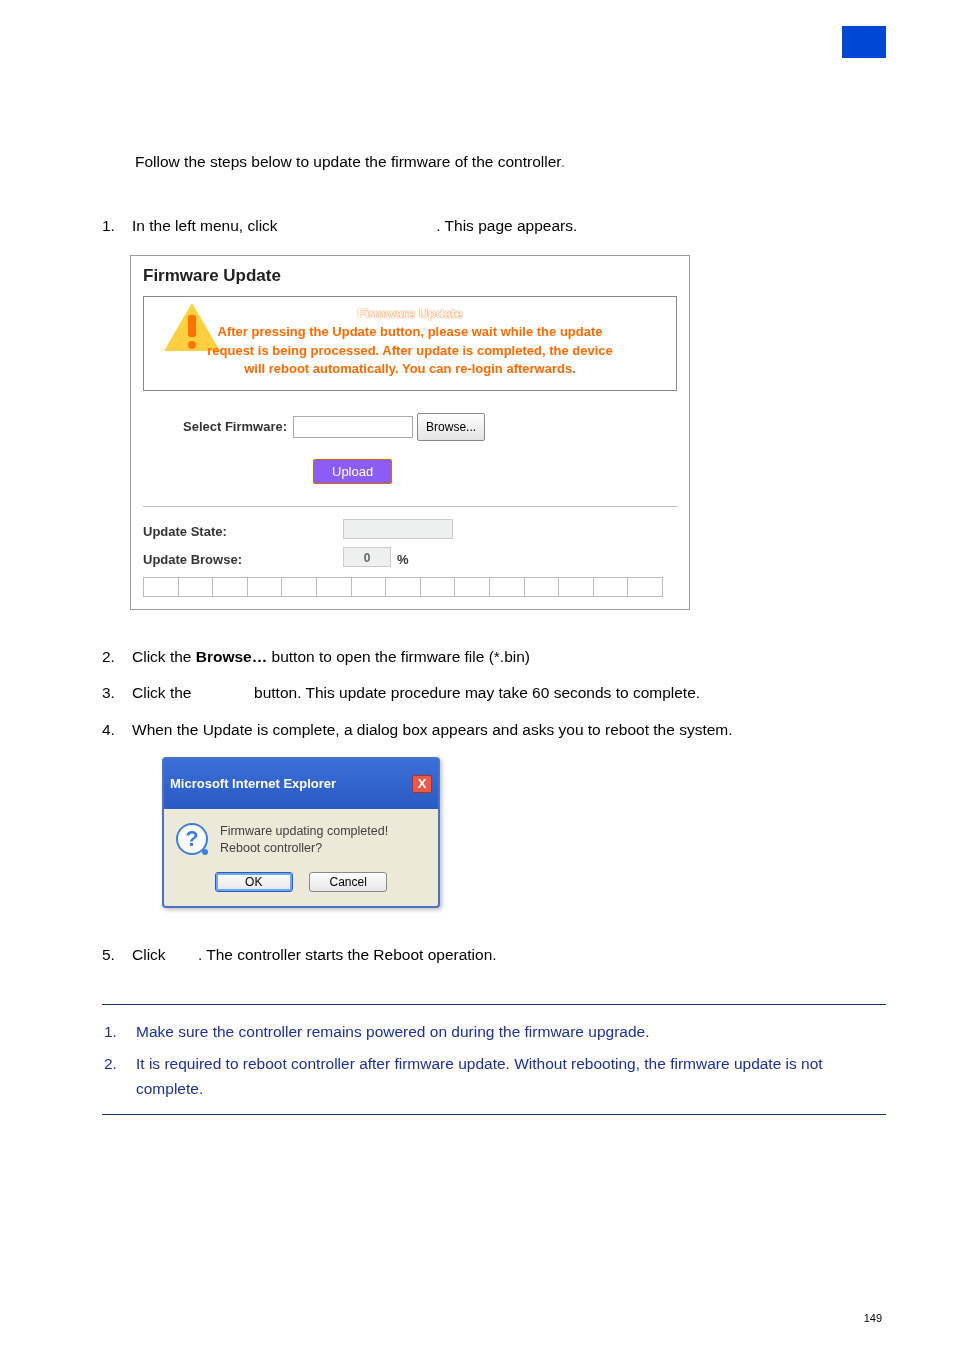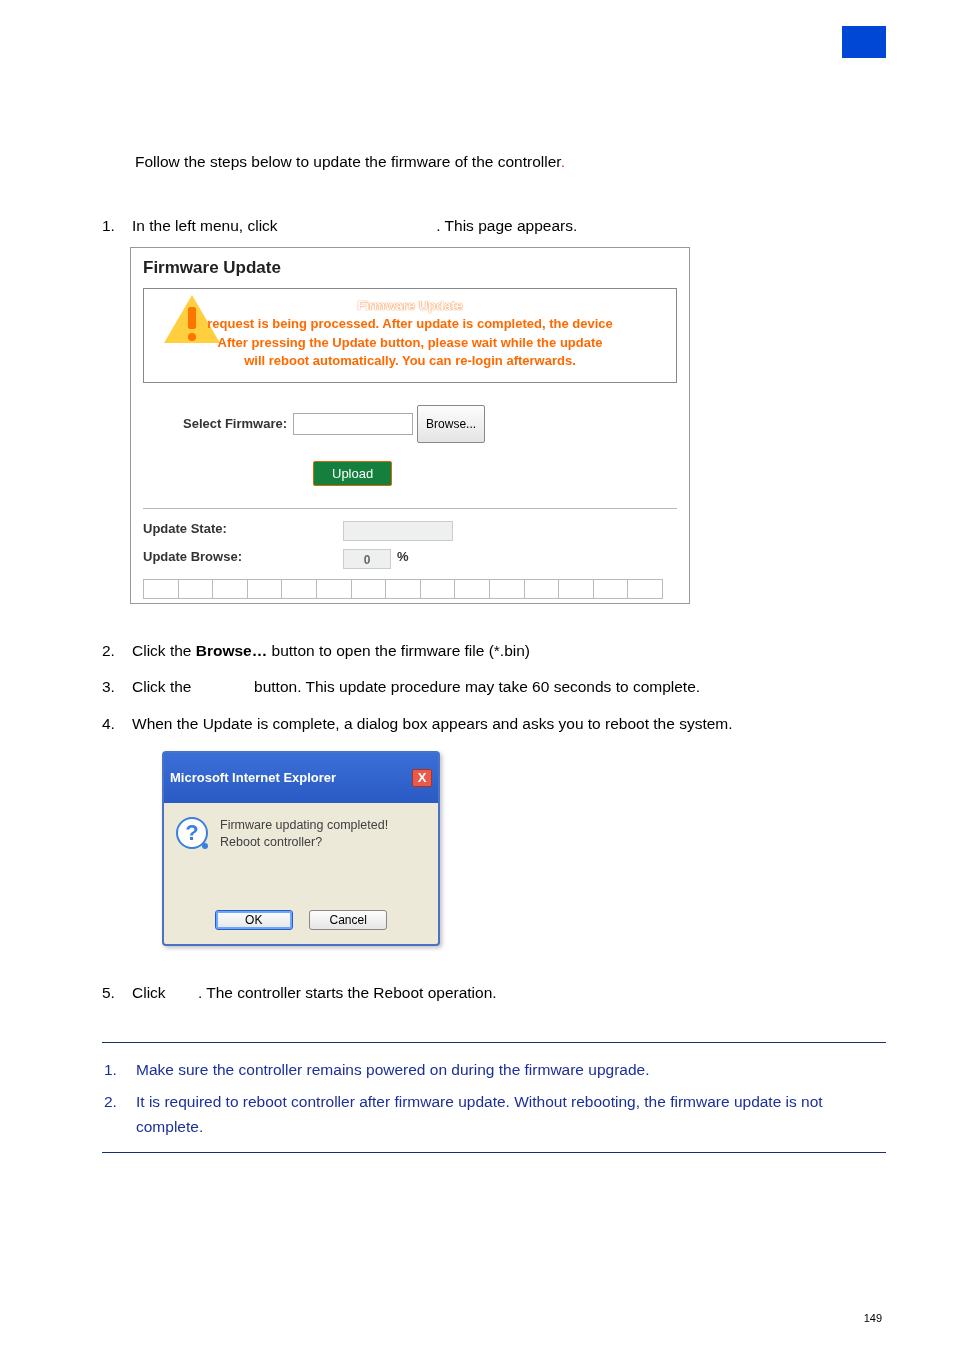--- a/index.html
+++ b/index.html
@@ -31,22 +31,22 @@
   .ol-num { width: 30px; flex-shrink: 0; }
   .ol-txt { flex: 1; }
   .gap-m { margin-top: 38px; }
   .gap-s { margin-top: 10px; }
   .bold { font-weight: bold; }
 
   .fw-panel {
     border: 1px solid #999;
     width: 560px;
     margin-left: 28px;
-    margin-top: 8px;
-    padding: 10px 12px 4px 12px;
+    margin-top: 16px;
+    padding: 10px 12px 12px 12px;
     background: #fff;
   }
   .fw-title { font-weight: bold; font-size: 17px; color: #222; margin-bottom: 10px; }
   
   .warn-wrap{
     border:1px solid #888; padding:8px 10px 12px 10px; position:relative;
   }
   .tri{
     position:absolute; left:20px; top:6px;
     width:0;height:0;border-left:28px solid transparent;border-right:28px solid transparent;border-bottom:48px solid #ffcf3f;
@@ -59,29 +59,29 @@
   }
   .warn-center{ text-align:center; position:relative; z-index:2; }
   .warn-b{ color:#ff6a00; font-weight:bold; font-size:13px; line-height:1.4; }
 
   .select-row{ margin-top:22px; font-size:13px; font-weight:bold; color:#333; display:flex; align-items:center; }
   .select-label{ margin-left:40px; }
   .file-field{
     margin-left:6px; width:120px; height:22px; border:1px solid #aaa; background:#fff;
   }
   .browse-btn{
-    margin-left:4px; height:38px; padding:0 8px; font-size:12px;
+    margin-left:4px; height:28px; padding:0 8px; font-size:12px;
     background:linear-gradient(#fdfdfd,#e4e4e4); border:1px solid #888; border-radius:2px;
   }
   .upload-btn{
     margin:18px 0 18px 170px; display:inline-block; padding:4px 18px; font-size:13px;
-    color:#fff; background:#15803d; border:1px solid #d66a00; border-radius:2px;
+    color:#fff; background:#8b5cf6; border:1px solid #d66a00; border-radius:2px;
   }
   .hr{ border:none; border-top:1px solid #bbb; margin:4px 0 12px 0; }
-  .state-row{ font-size:13px; font-weight:bold; color:#333; display:flex; align-items:flex-start; margin-top:8px; }
+  .state-row{ font-size:13px; font-weight:bold; color:#333; display:flex; align-items:flex-end; margin-top:8px; }
   .state-lbl{ width:200px; }
   .state-val{ width:110px; height:20px; background:#eef0f0; border:1px solid #ccc; }
   .pct-box{ width:48px; height:20px; background:#eef0f0; border:1px solid #ccc; text-align:center; font-size:12px; color:#666; line-height:20px; }
   .progress{
     margin-top:10px; width:520px; height:20px; border:1px solid #bbb; display:flex;
   }
   .progress div{ flex:1; border-right:1px solid #bbb; }
   .progress div:last-child{ border-right:none; }
 
   .dialog{
@@ -102,21 +102,21 @@
     width:32px;height:32px;border-radius:50%;border:2px solid #3a7fe0;background:#fff;
     color:#3a7fe0;font-weight:bold;font-size:22px;text-align:center;line-height:28px;position:relative;
   }
   .q-icon::after{ content:""; position:absolute; right:-2px; bottom:-2px; width:6px;height:6px;border-radius:50%;background:#3a7fe0; }
   .dlg-text{ font-size:12.5px; line-height:1.4; color:#404040; }
   .dlg-btns{ text-align:center; padding:6px 0 14px 0; }
   .dlg-btn{
     display:inline-block; min-width:78px; padding:2px 12px; font-size:12px;
     background:linear-gradient(#fdfdfd,#e6e6e6); border:1px solid #888; border-radius:3px; margin:0 6px;
   }
-  .dlg-btn.focus{ box-shadow:0 0 0 2px #6aa8ff inset; border-color:#2a5ac4;margin-top:44px; }
+  .dlg-btn.focus{ box-shadow:0 0 0 2px #6aa8ff inset; border-color:#2a5ac4; }
 
   .note-hr{ border:none; border-top:1.5px solid #1b2f6b; margin:36px 0 14px 0; }
   .note-item{ display:flex; font-size:15.5px; line-height:1.65; color:#1b2f9b; }
   .note-num{ width:34px; flex-shrink:0; text-align:left; padding-left:2px; }
   .note-txt{ flex:1; }
   .note-hr2{ border:none; border-top:1.5px solid #1b2f6b; margin-top:12px; }
 
   .page-num{ position:absolute; bottom:26px; right:72px; font-size:11px;text-align:right; }
 </style>
 </head>
@@ -141,22 +141,22 @@
 
   <div class="fw-panel">
     <div class="fw-title">Firmware Update</div>
 
     <div class="warn-wrap">
       <div class="tri"></div>
       <div class="tri-excl"></div>
       <div class="tri-dot"></div>
       <div class="warn-center">
         <div class="warn-b" style="color:#fff;text-shadow:0 0 1px #ff6a00,0 0 1px #ff6a00;">Firmware Update</div>
+        <div class="warn-b">After pressing the Update button, please wait while the update</div>
         <div class="warn-b">request is being processed. After update is completed, the device</div>
-        <div class="warn-b">After pressing the Update button, please wait while the update</div>
         <div class="warn-b">will reboot automatically. You can re-login afterwards.</div>
       </div>
     </div>
 
     <div class="select-row">
       <span class="select-label">Select Firmware:</span>
       <input class="file-field" type="text" style="">
       <button class="browse-btn">Browse...</button>
     </div>
 

